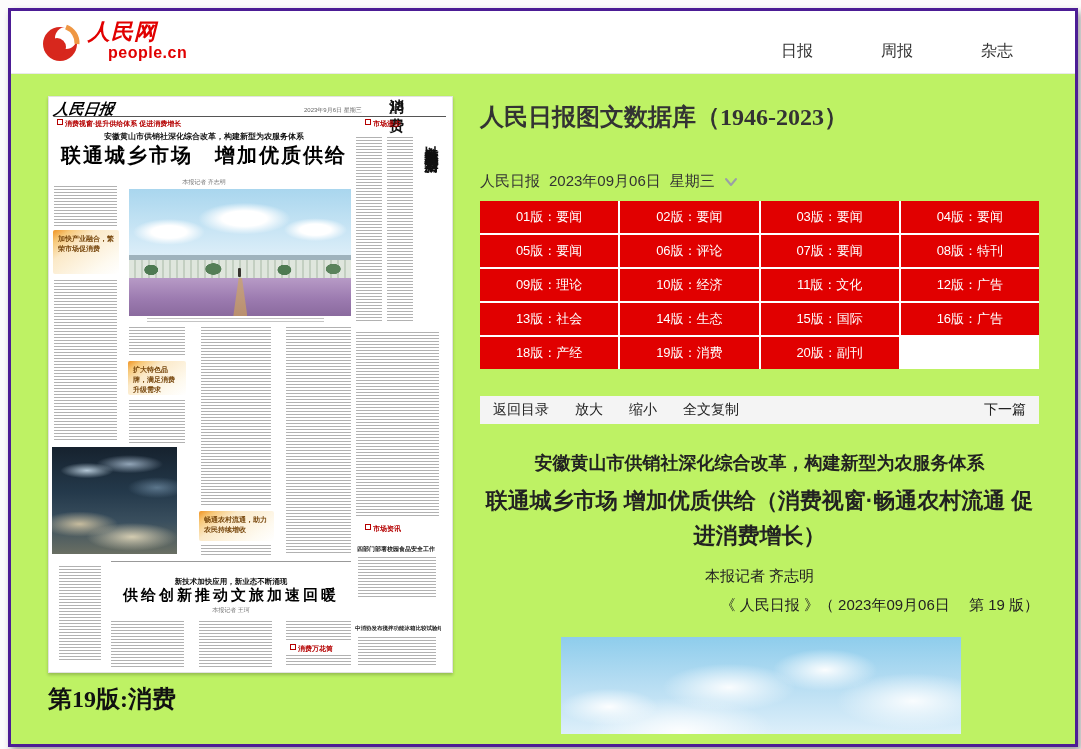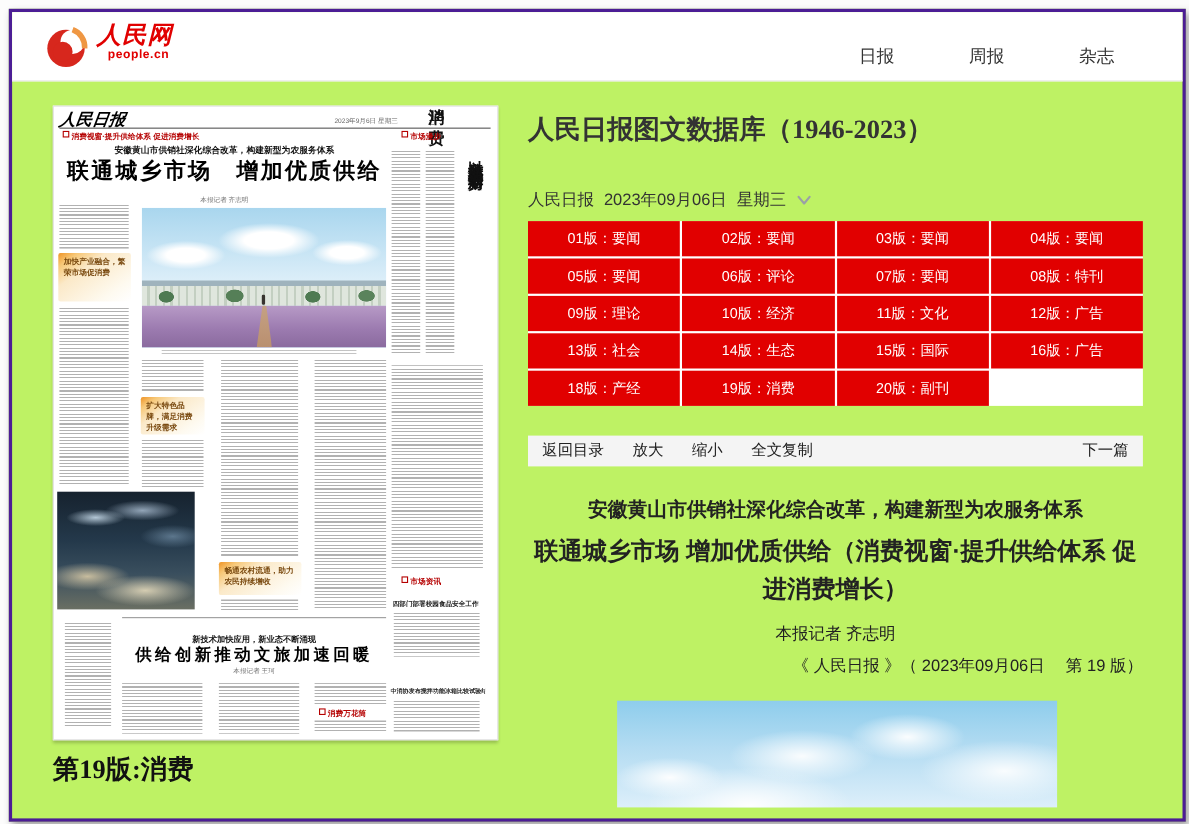--- a/index.html
+++ b/index.html
@@ -5,21 +5,21 @@
   html,body{margin:0;padding:0;background:#fff;font-family:"Liberation Sans",sans-serif;}
   .stage{position:relative;width:1081px;height:749px;overflow:hidden;background:#fcfcfc;}
   .card{position:absolute;left:8px;top:8px;width:1064px;height:733px;background:#bef264;
         border:3px solid #4c1d95;box-shadow:3px 4px 7px rgba(0,0,0,.38);}
   
   .hdr{position:absolute;left:0;top:0;width:100%;height:62px;border-bottom:1px solid #e9e9e9;background:#fff;}
   .logo{position:absolute;left:29px;top:9px;display:flex;align-items:flex-start;cursor:pointer;}
   .logo-txt{margin-left:4px;}
   .logo-cn{font-family:"Liberation Serif",serif;font-weight:bold;font-style:italic;font-size:22px;
            color:var(--accent-red);letter-spacing:1px;line-height:24px;}
-  .logo-en{font-size:11px;font-weight:bold;color:var(--accent-red);letter-spacing:.5px;margin-left:10px;}
+  .logo-en{font-size:16px;font-weight:bold;color:var(--accent-red);letter-spacing:.5px;margin-left:20px;}
   .nav-item{position:absolute;top:30px;font-size:16px;color:#333;cursor:pointer;}
   
   .right{position:absolute;left:469px;top:0;width:559px;height:733px;}
   .db-title{position:absolute;left:0;top:90px;font-family:"Liberation Serif",serif;
             font-weight:bold;font-size:24px;color:#333;}
   .date-row{position:absolute;left:0;top:161px;font-size:15px;color:#333;display:flex;align-items:center;gap:9px;cursor:pointer;}
   .grid{position:absolute;left:0;top:190px;width:559px;display:grid;grid-template-columns:repeat(4,1fr);
         gap:2px;background:#fff;}
   .gcell{background:var(--accent-red);color:#fff;font-size:13px;height:32px;line-height:32px;
          text-align:center;cursor:pointer;white-space:nowrap;overflow:hidden;}
@@ -233,21 +233,21 @@
 
       <div class="toolbar">
         <span class="tb">返回目录</span>
         <span class="tb">放大</span>
         <span class="tb">缩小</span>
         <span class="tb">全文复制</span>
         <span class="tb-next">下一篇</span>
       </div>
 
       <div class="a-kicker">安徽黄山市供销社深化综合改革，构建新型为农服务体系</div>
-      <div class="a-head">联通城乡市场 增加优质供给（消费视窗·提升供给体系 促进消费增长）</div>
+      <div class="a-head">联通城乡市场 增加优质供给（消费视窗·畅通农村流通 促进消费增长）</div>
       <div class="a-byline">本报记者 齐志明</div>
       <div class="a-src">《 人民日报 》（ 2023年09月06日　 第 19 版）</div>
 
       <div class="sky"></div>
     </div>
 
   </div>
 </div>
 
 </body></html>

